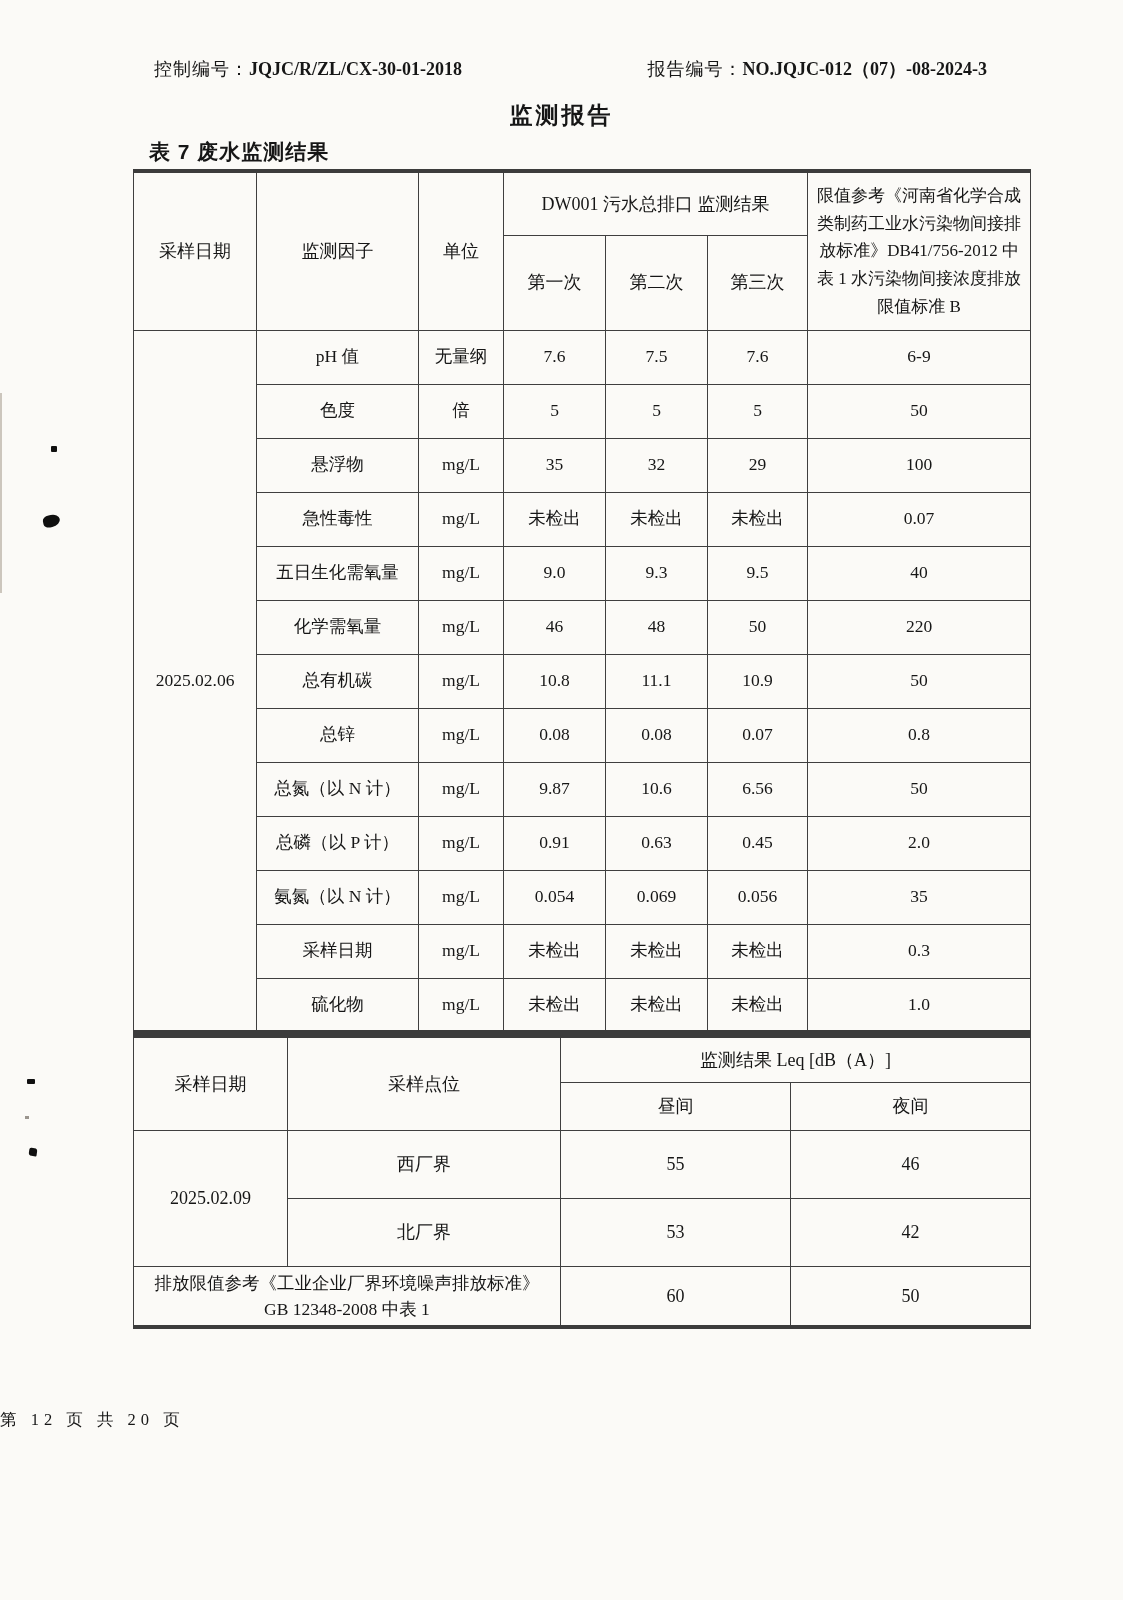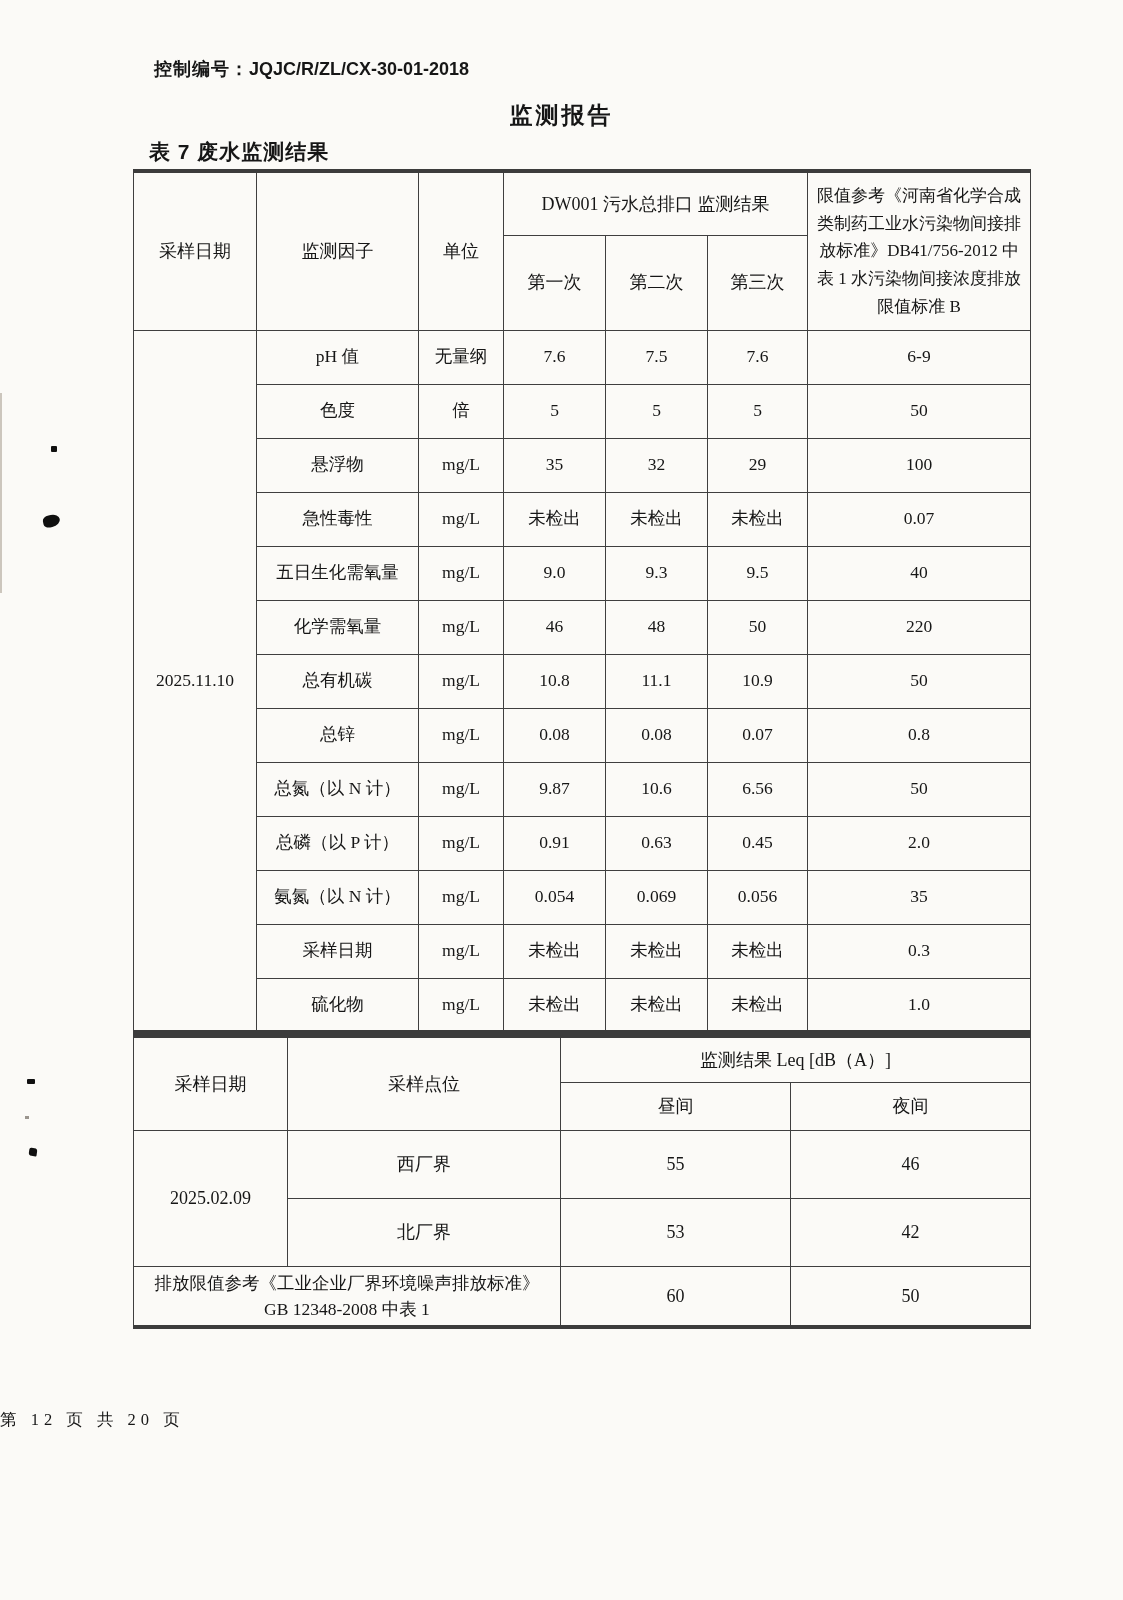--- a/index.html
+++ b/index.html
@@ -15,25 +15,25 @@
   }
   .doc-header {
     display: flex;
     justify-content: space-between;
     margin: 56px 136px 0 154px;
     font-size: 18px;
     line-height: 26px;
   }
   .hdr-label {
     font-family: "Liberation Sans", "DejaVu Sans", sans-serif;
-    font-weight: bold;
+    font-weight: normal;
     letter-spacing: 1px;
   }
   .hdr-value {
-    font-family: Liberation Sans, sans-serif;
+    font-family: Liberation Serif, serif;
     font-weight: 600;
   }
   .doc-title {
     text-align: center;
     font-family: "Liberation Sans", "DejaVu Sans", sans-serif;
     font-weight: bold;
     font-size: 23px;
     letter-spacing: 3px;
     margin-top: 18px;
   }
@@ -97,20 +97,23 @@
   .edge-line { position: absolute; left: 0; top: 393px; width: 2px; height: 200px; background: #ccc6bd; }
 </style>
 </head>
 <body>
 
 <div class="page">
 
   <div class="doc-header">
     <div>
       <span class="hdr-label">控制编号：</span><span class="hdr-value">JQJC/R/ZL/CX-30-01-2018</span>
+    </div>
+    <div>
+      <span class="hdr-label">报告编号：</span><span class="hdr-value">NO.JQJC-012（07）-08-2024-3</span>
     </div>
   </div>
 
   <div class="doc-title">监测报告</div>
 
   <div class="content">
 
     <div class="tbl-title">表 7 废水监测结果</div>
 
     <table class="t7">
@@ -132,21 +135,21 @@
           <th rowspan="2" class="limit-head">限值参考《河南省化学合成类制药工业水污染物间接排放标准》DB41/756-2012 中表 1 水污染物间接浓度排放限值标准 B</th>
         </tr>
         <tr class="r2">
           <th>第一次</th>
           <th>第二次</th>
           <th>第三次</th>
         </tr>
       </thead>
       <tbody>
         <tr>
-          <td rowspan="13">2025.11.10</td>
+          <td rowspan="13">2025.02.06</td>
           <td>pH 值</td>
           <td>无量纲</td>
           <td>7.6</td>
           <td>7.5</td>
           <td>7.6</td>
           <td>6-9</td>
         </tr>
         <tr>
           <td>色度</td>
           <td>倍</td>

